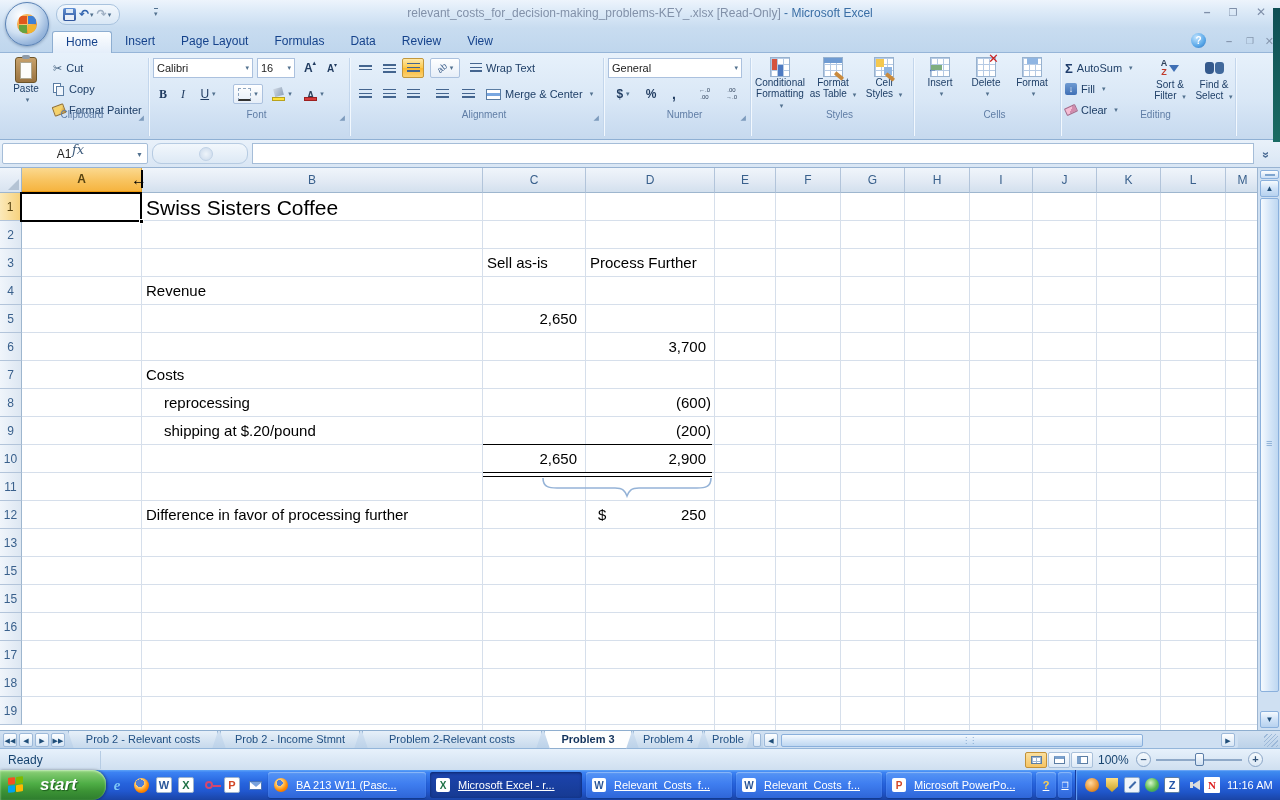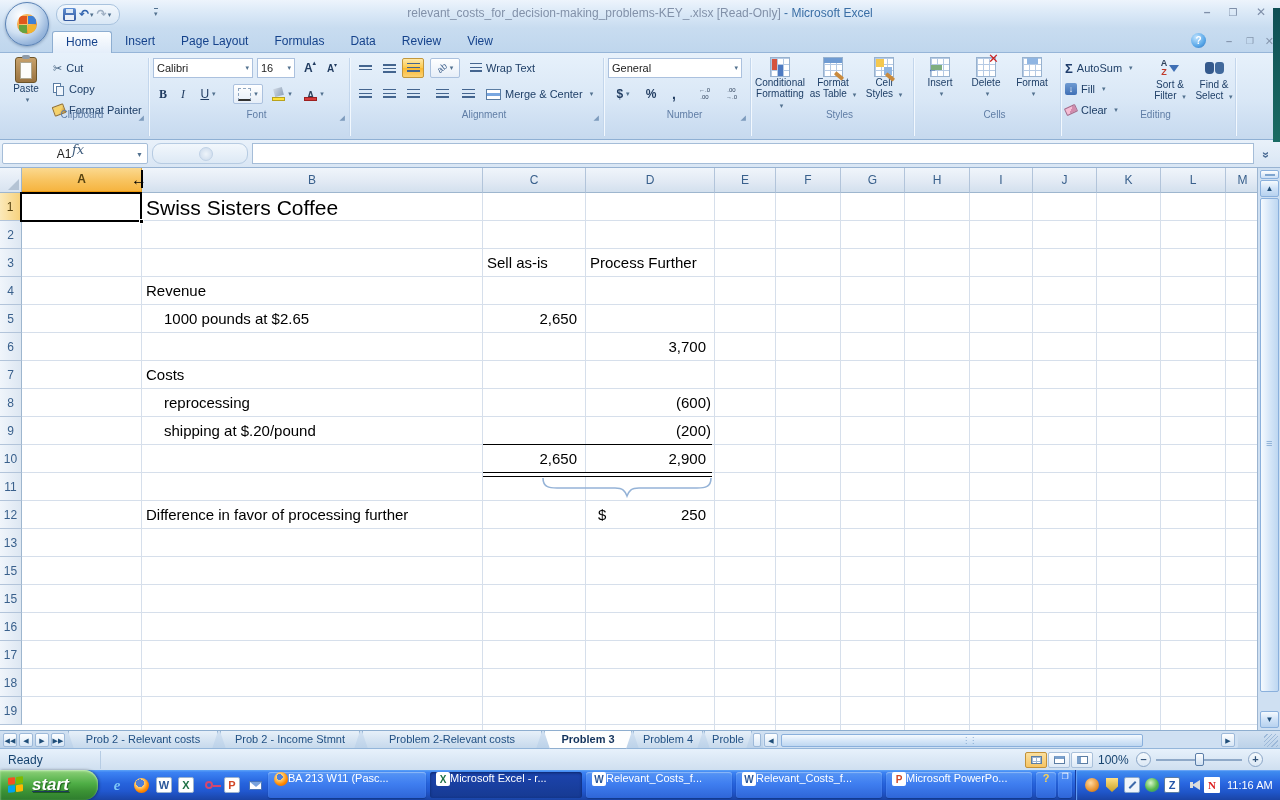--- a/index.html
+++ b/index.html
@@ -153,33 +153,33 @@
   .viewbtn i{position:absolute;left:5px;top:3px;width:11px;height:8px;background:#fff;border:1px solid #5b7da3;}
   .zoomcircle{position:absolute;top:3px;width:15px;height:15px;border-radius:50%;border:1px solid #8aa5c6;
     background:linear-gradient(#f6fafd,#dbe8f5);color:#33547a;text-align:center;line-height:13px;font-size:11px;font-weight:bold;}
   #zoomtrack{position:absolute;top:10px;width:86px;height:2px;background:#8fa9c8;}
   #zoomtick{position:absolute;top:7px;width:1px;height:8px;background:#6f8cae;}
   #zoomthumb{position:absolute;top:4px;width:9px;height:13px;border:1px solid #5a7da8;border-radius:2px;
     background:linear-gradient(#fdfeff,#cfe0f2);}
   
   #taskbar{position:absolute;left:0;top:770px;width:1280px;height:30px;
     background:linear-gradient(#5ca3f7,#3c82f3 8%,#2663dc 45%,#2158d0 70%,#1a44a5);}
-  #startbtn{position:absolute;left:0;top:0;width:98px;height:30px;border-radius:0 14px 14px 0;
+  #startbtn{position:absolute;left:0;top:0;width:106px;height:30px;border-radius:0 14px 14px 0;
     background:linear-gradient(#8ed17a,#4fae46 45%,#3c9335 70%,#2e7d2e);
-    box-shadow:inset 0 1px 2px #c6eebb,1px 0 3px rgba(0,0,0,.4);display:flex;align-items:center;gap:8px;padding-left:8px;text-decoration:underline;}
+    box-shadow:inset 0 1px 2px #c6eebb,1px 0 3px rgba(0,0,0,.4);display:flex;align-items:center;gap:16px;padding-left:8px;}
   #startbtn .lbl{color:#fff;font-size:17px;font-weight:bold;font-style:italic;text-shadow:1px 1px 1px #1c5c1c;}
   #startflag{width:16px;height:16px;display:grid;grid-template-columns:7px 7px;grid-template-rows:7px 7px;gap:1px;transform:skewY(-6deg);}
   #startflag i{border-radius:1px;}
   #quicklaunch{position:absolute;left:104px;top:0;height:30px;display:flex;align-items:center;gap:6px;padding:0 4px;}
   .qlicon{width:18px;height:18px;display:flex;align-items:center;justify-content:center;font-weight:bold;font-size:11px;}
   .appsq{width:16px;height:16px;background:#fff;border:1px solid #9db3cf;border-radius:2px;
     display:flex;align-items:center;justify-content:center;font-weight:bold;font-size:11px;}
-  .taskbtn{position:absolute;top:2px;height:26px;border-radius:3px;display:flex;gap:0;
+  .taskbtn{position:absolute;top:2px;height:26px;border-radius:3px;display:flex;align-items:center;gap:8px;
     padding:0 6px;background:linear-gradient(#5695f5,#3f7ef0 45%,#2f66d8);box-shadow:inset 0 1px 1px #8db9f8,0 1px 1px #123a8e;
-    color:#fff;font-size:11px;white-space:nowrap;overflow:hidden;}
+    color:#fff;font-size:11px;white-space:nowrap;overflow:hidden;text-decoration:underline;}
   .taskbtn.active{background:linear-gradient(#1c44ae,#163a92);box-shadow:inset 0 1px 3px #0b2566;}
   .taskbtn .tl{overflow:hidden;text-overflow:ellipsis;max-width:112px;}
   .ticon{width:14px;height:14px;flex:0 0 14px;border-radius:2px;display:flex;align-items:center;justify-content:center;
     font-size:10px;font-weight:bold;color:#fff;background:#fff;}
   #tray{position:absolute;right:0;top:0;width:205px;height:30px;
     background:linear-gradient(#4190f2,#2966e0 45%,#1f55c8 75%,#1a44a5);
     border-left:1px solid #16399b;box-shadow:inset 1px 1px 1px #6aa5f5;display:flex;align-items:center;gap:4px;padding:0 6px 0 8px;}
   .trayicon{width:16px;height:16px;border-radius:2px;display:flex;align-items:center;justify-content:center;
     font-size:11px;font-weight:bold;}
   #clock{color:#fff;font-size:11px;margin-left:3px;white-space:nowrap;}
@@ -551,21 +551,20 @@
         <div class="gl-h" style="top: 391px;"></div>
         <div class="gl-h" style="top: 419px;"></div>
         <div class="gl-h" style="top: 447px;"></div>
         <div class="gl-h" style="top: 475px;"></div>
         <div class="gl-h" style="top: 503px;"></div>
         <div class="gl-h" style="top: 531px;"></div>
         <div class="cell title" style="left: 120px; top: 0px; width: 341px;">Swiss Sisters Coffee</div>
         <div class="cell" style="left: 461px; top: 56px; width: 103px;">Sell as-is</div>
         <div class="cell" style="left: 564px; top: 56px; width: 129px;">Process Further</div>
         <div class="cell" style="left: 120px; top: 84px; width: 341px;">Revenue</div>
-        <div class="cell ind" style="left: 120px; top: 112px; width: 341px;">1000 pounds at $2.65</div>
         <div class="cell num" style="left: 461px; top: 112px; width: 103px;">2,650</div>
         <div class="cell num" style="left: 564px; top: 140px; width: 129px;">3,700</div>
         <div class="cell" style="left: 120px; top: 168px; width: 341px;">Costs</div>
         <div class="cell ind" style="left: 120px; top: 196px; width: 341px;">reprocessing</div>
         <div class="cell paren" style="left: 564px; top: 196px; width: 129px;">(600)</div>
         <div class="cell ind" style="left: 120px; top: 224px; width: 341px;">shipping at $.20/pound</div>
         <div class="cell paren" style="left: 564px; top: 224px; width: 129px;">(200)</div>
         <div class="cell num" style="left: 461px; top: 252px; width: 103px;">2,650</div>
         <div class="cell num" style="left: 564px; top: 252px; width: 129px;">2,900</div>
         <div class="cell" style="left: 120px; top: 308px; width: 341px;">Difference in favor of processing further</div>

